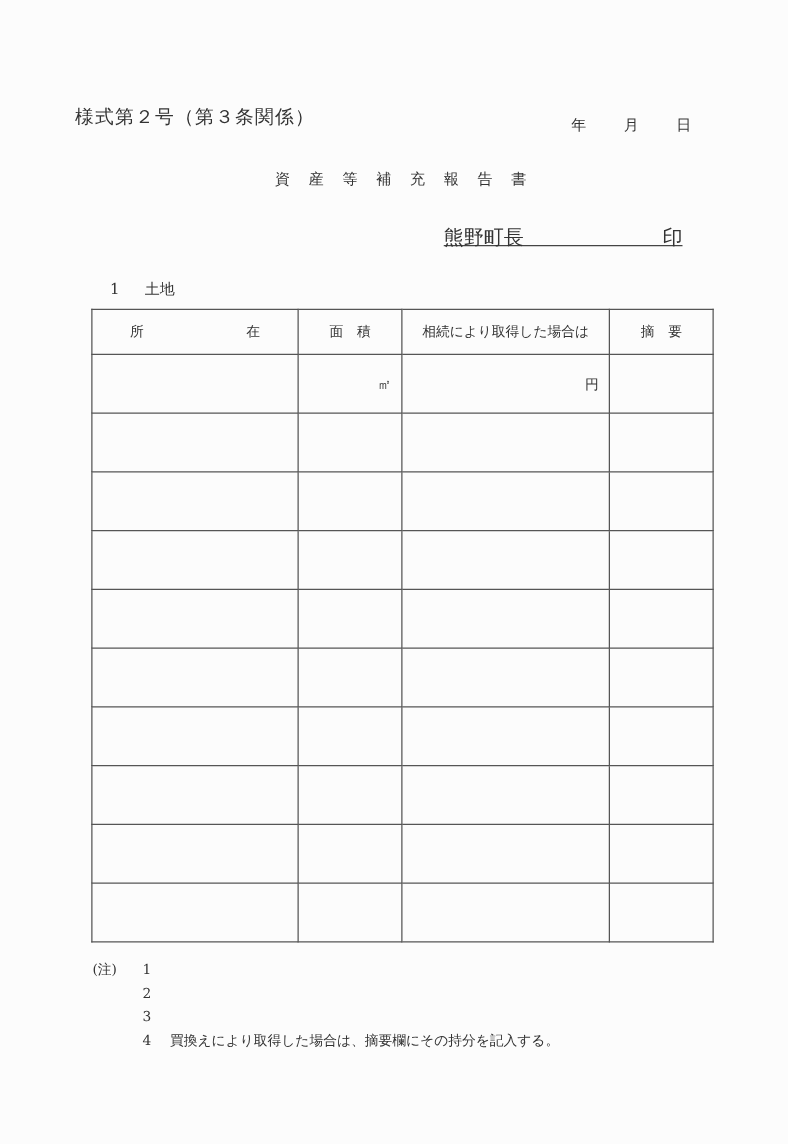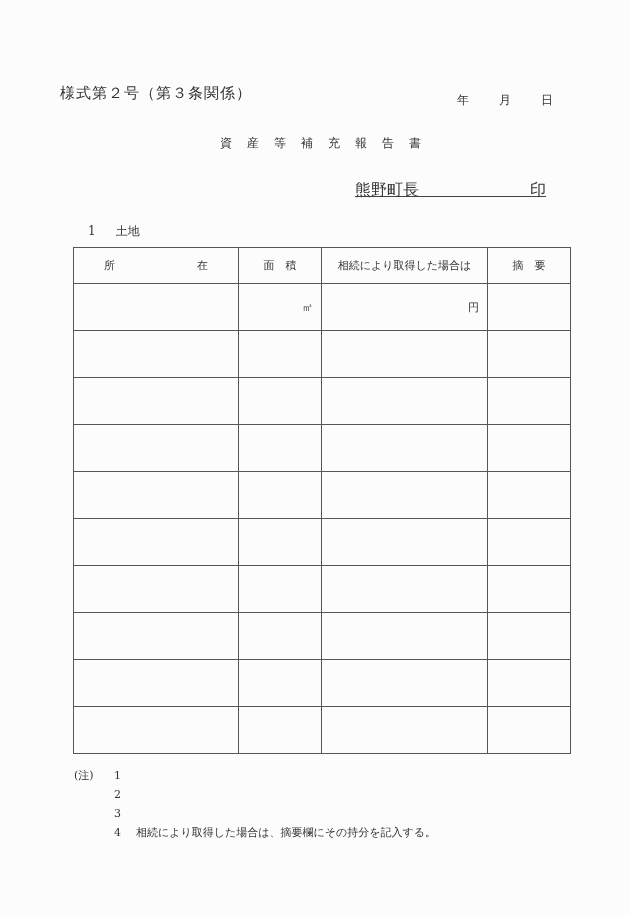--- a/index.html
+++ b/index.html
@@ -143,15 +143,15 @@
     <span class="note-prefix"></span>
     <span class="note-num">2</span>
   </div>
   <div class="note-row">
     <span class="note-prefix"></span>
     <span class="note-num">3</span>
   </div>
   <div class="note-row">
     <span class="note-prefix"></span>
     <span class="note-num">4</span>
-    <span>相続により取得した場合は、摘要欄にその持分を記入する。</span>
+    <span>買換えにより取得した場合は、摘要欄にその持分を記入する。</span>
   </div>
 </div>
 
 </body></html>

